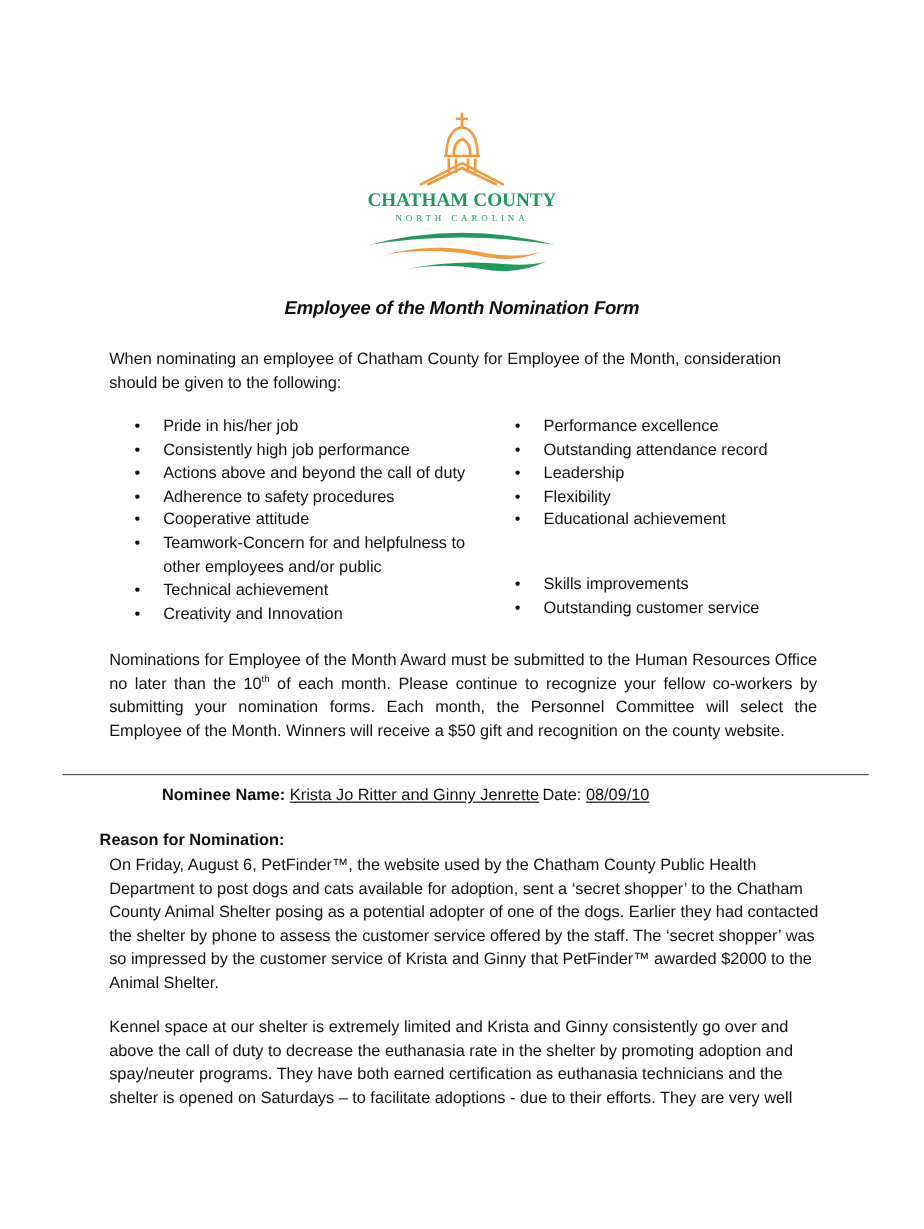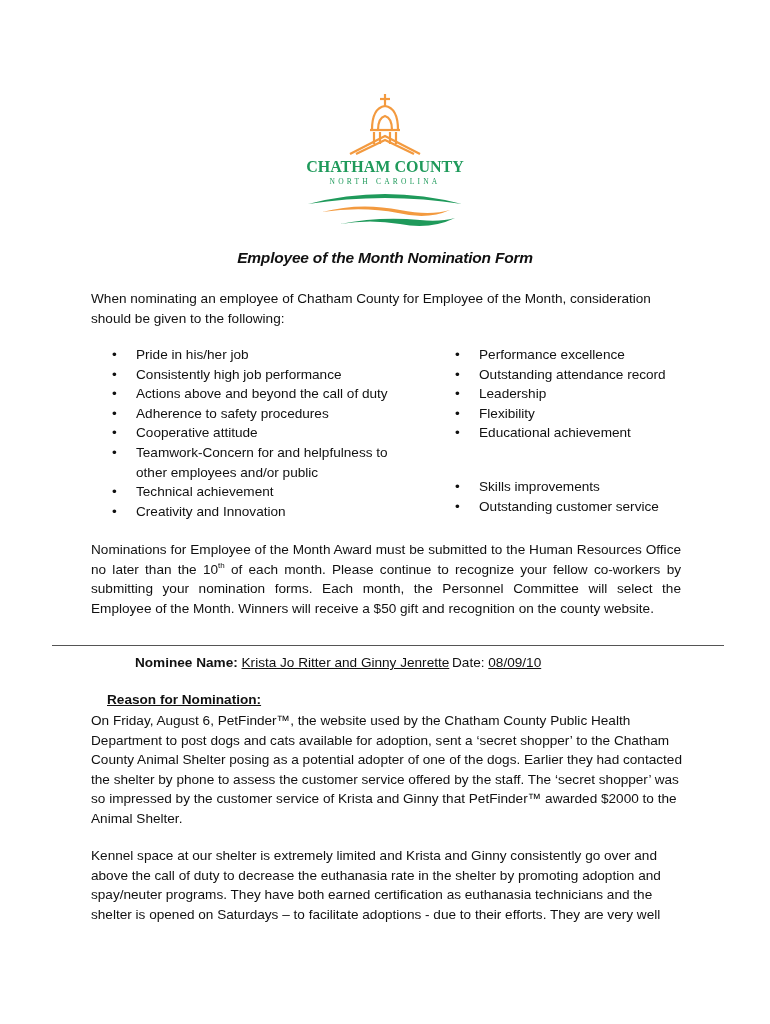--- a/index.html
+++ b/index.html
@@ -5,32 +5,32 @@
     html, body { margin: 0; padding: 0; background: #ffffff; }
     body { width: 770px; height: 1024px; position: relative; overflow: hidden;
            font-family: "Liberation Sans", sans-serif; color: #111; }
     .logo { position: absolute; left: 300px; top: 92px; width: 170px; height: 145px; }
     .title { position: absolute; top: 249px; left: 0; width: 770px; text-align: center;
              font-weight: bold; font-size: 15.5px; letter-spacing: -0.2px; font-style: italic; }
     .para { position: absolute; left: 91px; width: 590px; font-size: 13.6px; line-height: 19.5px; }
     .intro { top: 289px; }
     .bullets { position: absolute; top: 345px; font-size: 13.6px; line-height: 19.6px; }
     .bullets.left { left: 112px; width: 300px; }
-    .bullets.right { left: 455px; width: 260px; }
+    .bullets.right { left: 429px; width: 260px; }
     .bullet { position: relative; padding-left: 24px; }
     .bullet::before { content: "\2022"; position: absolute; left: 0; top: 0; }
     .bullet.gap { margin-top: 34px; }
     .note { top: 540px; text-align: justify; }
     sup { font-size: 8px; line-height: 0; vertical-align: 6px; }
     .rule { position: absolute; left: 52px; top: 645px; width: 672px; height: 0; border-top: 1.6px solid #555; }
     .nominee { position: absolute; top: 655px; left: 91px; font-size: 13.6px; }
     .nominee b { font-weight: bold; padding-left: 44px; }
     .u { text-decoration: underline; }
     .date { position: absolute; top: 655px; left: 452px; font-size: 13.6px; }
-    .reason-h { position: absolute; top: 692px; left: 107px; font-size: 13.6px; font-weight: bold; text-decoration: underline; }
+    .reason-h { position: absolute; top: 692px; left: 83px; font-size: 13.6px; font-weight: bold; }
     .reason { top: 711px; width: 600px; }
     .reason2 { top: 846px; width: 600px; }
   </style>
 </head>
 <body>
 
 <div class="logo">
   <svg width="170" height="145" viewBox="0 0 170 145">
 
     <g fill="none" stroke="#f39a3f" stroke-width="2.2">

